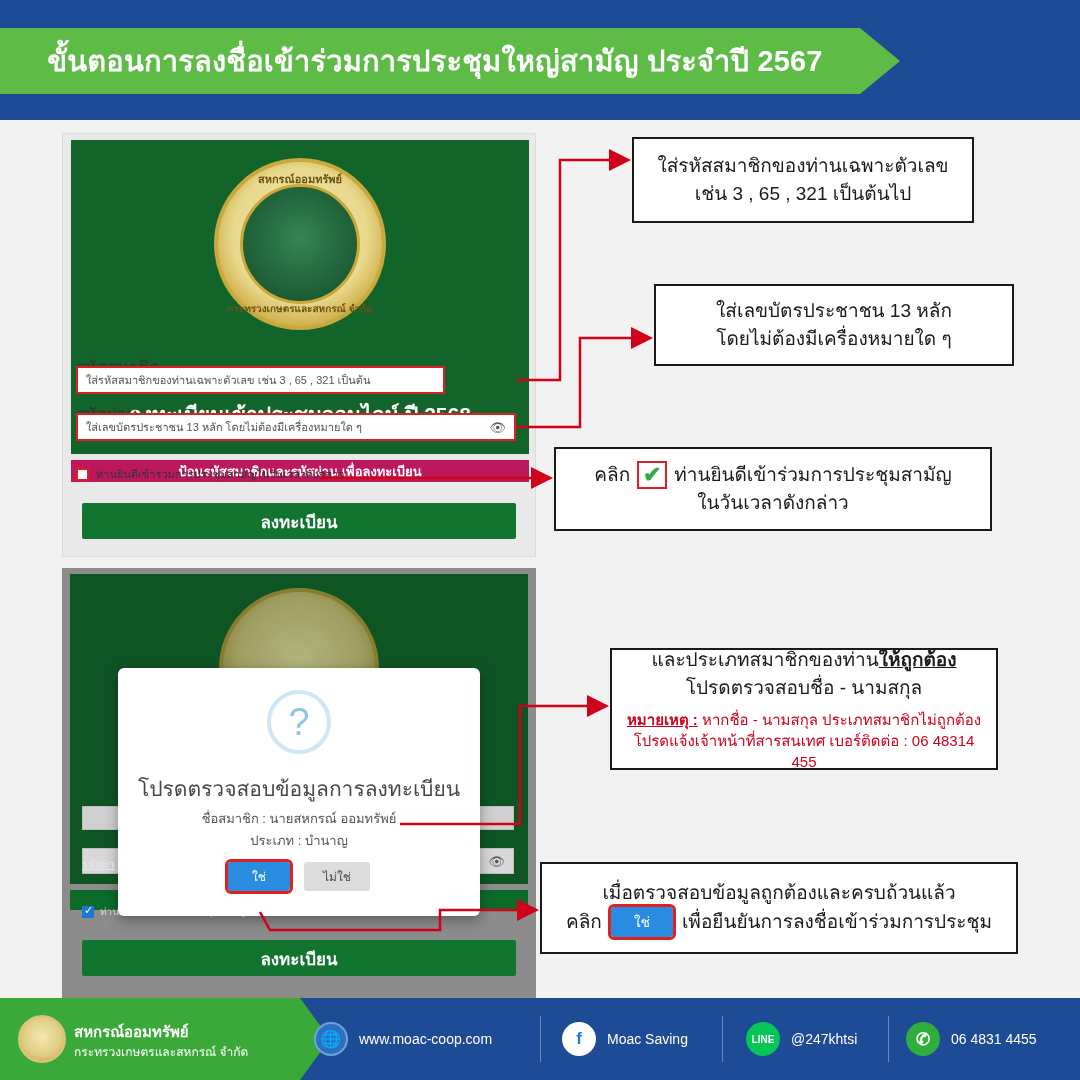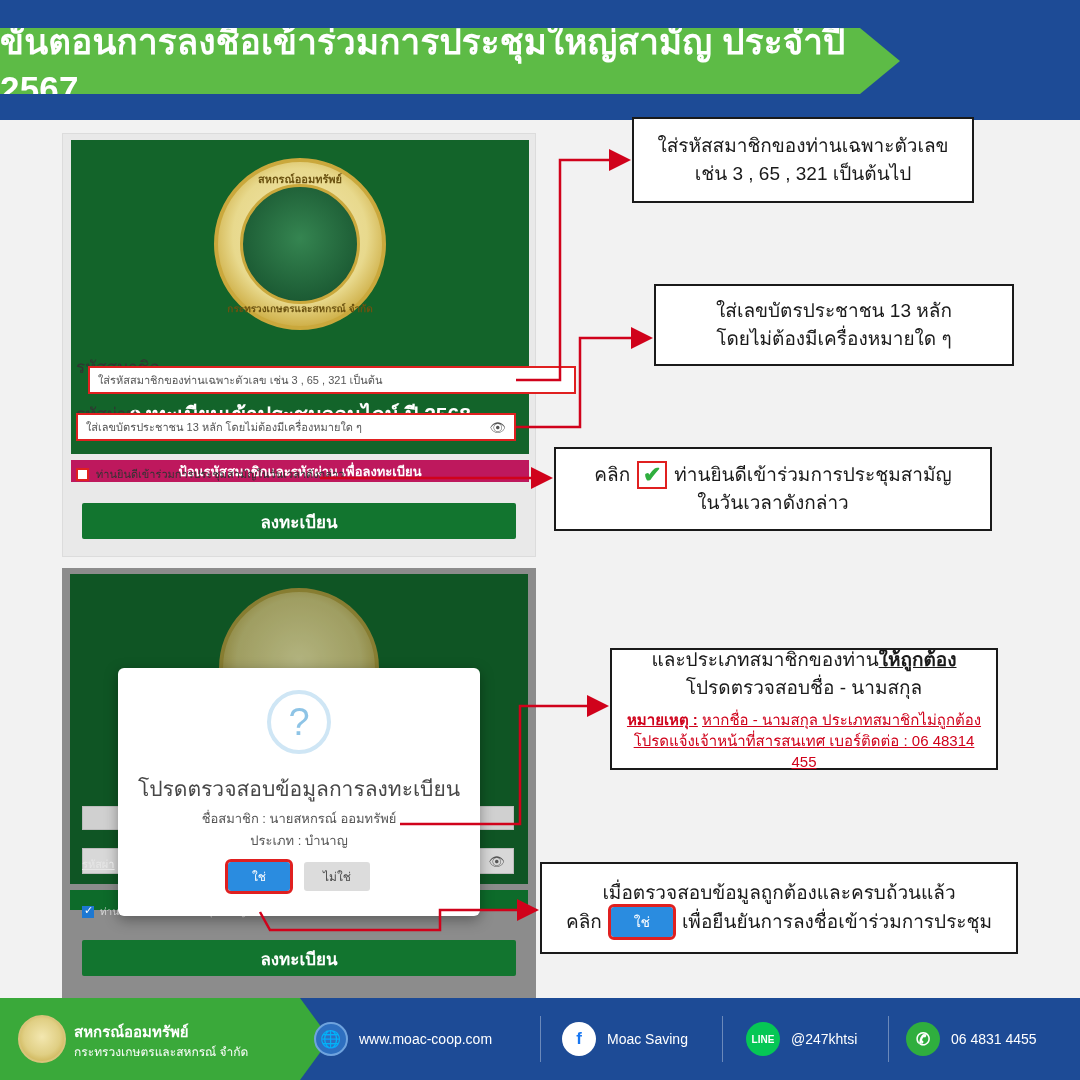--- a/index.html
+++ b/index.html
@@ -13,21 +13,21 @@
 
   
   .header-wrap { position: absolute; top: 0; left: 0; width: 1080px; height: 120px; background:#1d4b96; }
   .header-band {
     position: absolute; top: 28px; left: 0; width: 900px; height: 66px;
     background: #5dbb46;
     clip-path: polygon(0 0, 860px 0, 900px 33px, 860px 66px, 0 66px);
     display: flex; align-items: center; justify-content: center;
   }
   .header-title {
-    color: #fff; font-size: 35px; font-weight: bold; letter-spacing: .2px;
+    color: #fff; font-size: 29px; font-weight: bold; letter-spacing: .2px;
     padding-right: 30px;
   }
 
   
   .shot1 {
     position: absolute; left: 62px; top: 133px; width: 474px; height: 424px;
     background: #e9e9e9; border: 1px solid #dcdcdc;
   }
   .shot1-green {
     position: absolute; left: 8px; top: 6px; width: 458px; height: 314px;
@@ -146,25 +146,25 @@
   }
 
   
   .callout {
     position: absolute; background: #fff; border: 2px solid #1a1a1a;
     display: flex; flex-direction: column; align-items: center; justify-content: center;
     text-align: center; padding: 8px 10px;
   }
   .callout .ln { font-size: 19px; color: #1a1a1a; line-height: 1.45; }
   .callout .ln-sm { font-size: 15px; line-height: 1.4; }
-  .red { color: #d0021b; text-decoration: underline; }
+  .red { color: #d0021b; }
   .u { text-decoration: underline; }
   .bold { font-weight: bold; }
 
-  .cb1 { left: 632px; top: 117px; width: 342px; height: 86px; }
+  .cb1 { left: 632px; top: 137px; width: 342px; height: 86px; }
   .cb2 { left: 654px; top: 284px; width: 360px; height: 82px; }
   .cb3 { left: 554px; top: 447px; width: 438px; height: 84px; }
   .cb4 { left: 610px; top: 648px; width: 388px; height: 122px; }
   .cb5 { left: 540px; top: 862px; width: 478px; height: 92px; }
 
   .inline-check {
     display: inline-flex; align-items: center; justify-content: center;
     width: 30px; height: 28px; border: 2px solid #e02020; background: #fff;
     color: #2fae3e; font-size: 22px; font-weight: bold; vertical-align: middle;
     margin: 0 7px;
@@ -218,21 +218,21 @@
     <div class="seal">
       <div class="seal-inner"></div>
       <div class="seal-txt-top">สหกรณ์ออมทรัพย์</div>
       <div class="seal-txt-bottom">กระทรวงเกษตรและสหกรณ์ จำกัด</div>
     </div>
     <div class="shot1-caption">ลงทะเบียนเข้าประชุมออนไลน์ ปี 2568</div>
   </div>
   <div class="green-bar">ป้อนรหัสสมาชิกและรหัสผ่าน เพื่อลงทะเบียน</div>
 </div>
 <div class="fld-label" style="left:76px; top:353px;">รหัสสมาชิก</div>
-<div class="fld-box" style="left:88px; top:366px; width:488px; height:28px;">ใส่รหัสสมาชิกของท่านเฉพาะตัวเลข เช่น 3 , 65 , 321 เป็นต้น</div>
+<div class="fld-box" style="left:76px; top:366px; width:369px; height:28px;">ใส่รหัสสมาชิกของท่านเฉพาะตัวเลข เช่น 3 , 65 , 321 เป็นต้น</div>
 <div class="fld-label" style="left:76px; top:400px;">รหัสผ่าน</div>
 <div class="fld-box" style="left:76px; top:413px; width:440px; height:28px;">
   <span>ใส่เลขบัตรประชาชน 13 หลัก โดยไม่ต้องมีเครื่องหมายใด ๆ</span>
   <span class="eye-icon">👁</span>
 </div>
 <div class="chk-row">
   <span class="chk-box1"></span>
   <span class="chk-label">ท่านยินดีเข้าร่วมการประชุมสามัญในวันเวลาดังกล่าว</span>
 </div>
 <div class="reg-btn">ลงทะเบียน</div>

